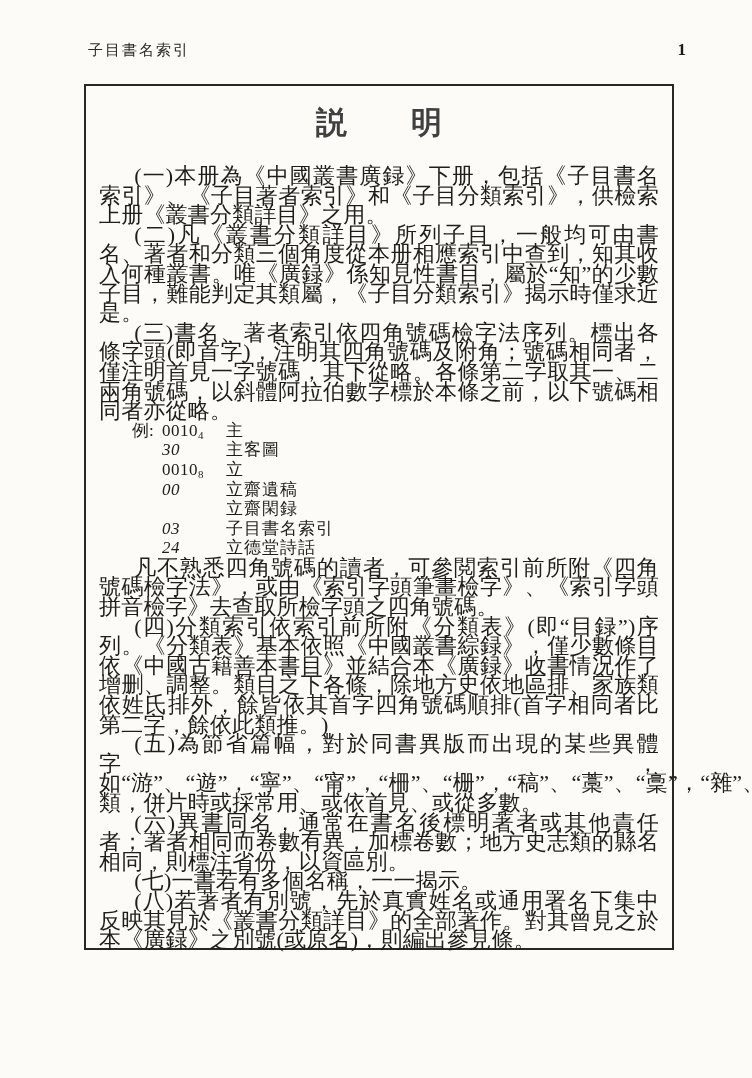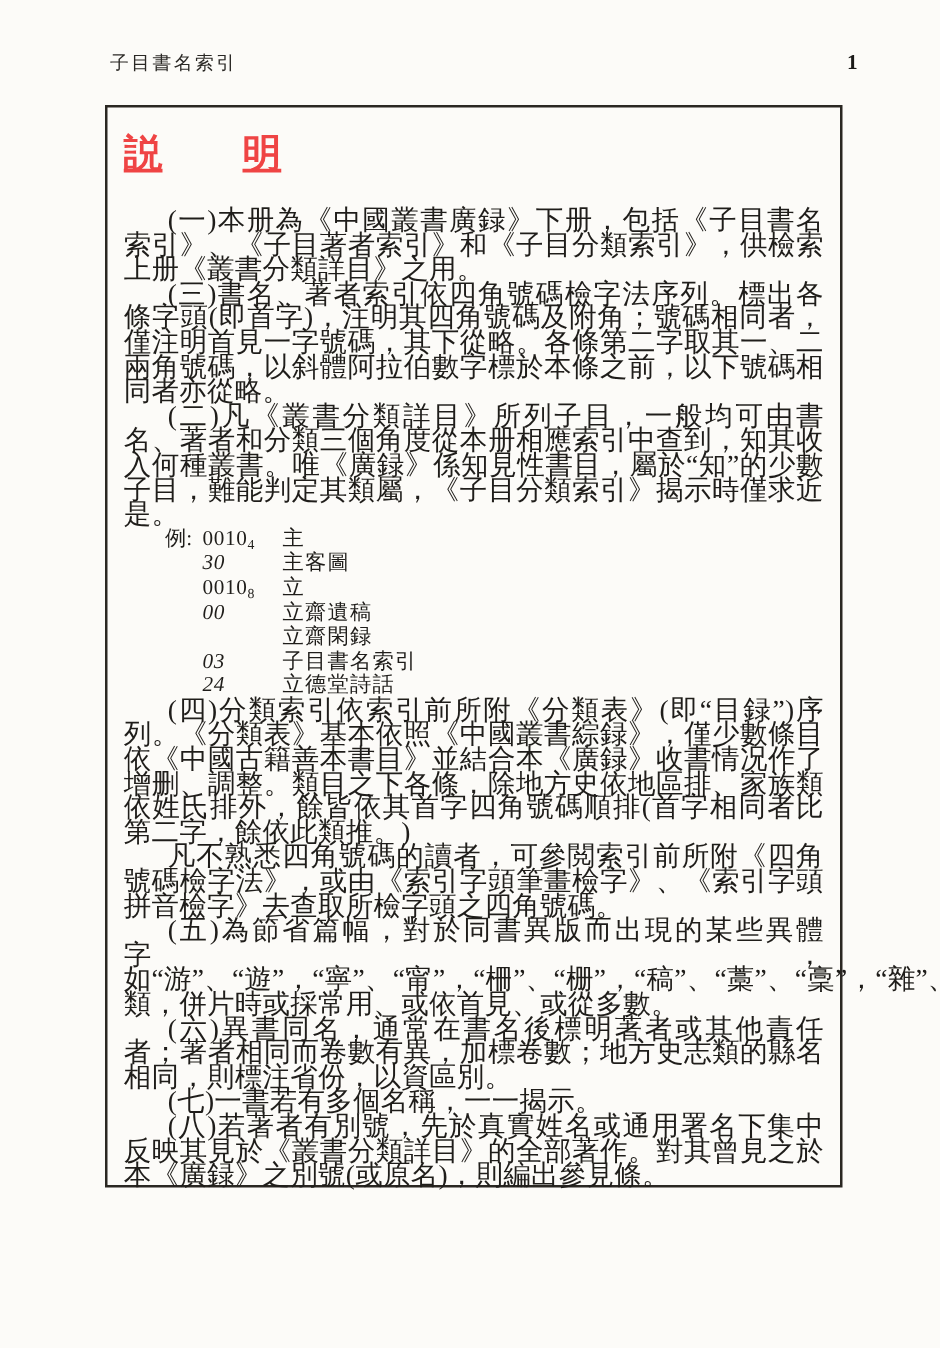--- a/index.html
+++ b/index.html
@@ -26,27 +26,26 @@
   .page-num { font-size:17px; font-weight:bold; color:#1b1a18; }
   .content-box {
     position:absolute;
     left:84px; top:84px;
     width:590px; height:866px;
     border:2px solid #2a2722;
     padding:12px 13px 0 13px;
     background:#fcfbf8;
   }
   .doc-title {
-    text-align:left;
+    text-align:center;
     font-size:31px;
     font-weight:bold;
     margin-top:4px;
     margin-bottom:22px;
-    color:#ef4444;
-    text-decoration:underline;
+    color:#404040;
   }
   .doc-title .gap { display:inline-block; width:64px; }
   .para {
     font-size:22px;
     line-height:19.6px;
     text-align:justify;
     text-indent:1.6em;
     word-break:break-all;
     letter-spacing:0.2px;
     color:#1f1d1a;
@@ -72,22 +71,22 @@
   <div class="header">
     <span class="header-left">子目書名索引</span>
     <span class="page-num">1</span>
   </div>
 
   <div class="content-box">
 
     <h1 class="doc-title"><span>説</span><span class="gap"></span><span>明</span></h1>
 
     <p class="para">(一)本册為《中國叢書廣録》下册，包括《子目書名索引》、《子目著者索引》和《子目分類索引》，供檢索上册《叢書分類詳目》之用。</p>
+    <p class="para">(二)凡《叢書分類詳目》所列子目，一般均可由書名、著者和分類三個角度從本册相應索引中查到，知其收入何種叢書。唯《廣録》係知見性書目，屬於“知”的少數子目，難能判定其類屬，《子目分類索引》揭示時僅求近是。</p>
     <p class="para">(三)書名、著者索引依四角號碼檢字法序列。標出各條字頭(即首字)，注明其四角號碼及附角；號碼相同者，僅注明首見一字號碼，其下從略。各條第二字取其一、二兩角號碼，以斜體阿拉伯數字標於本條之前，以下號碼相同者亦從略。</p>
-    <p class="para">(二)凡《叢書分類詳目》所列子目，一般均可由書名、著者和分類三個角度從本册相應索引中查到，知其收入何種叢書。唯《廣録》係知見性書目，屬於“知”的少數子目，難能判定其類屬，《子目分類索引》揭示時僅求近是。</p>
 
     <div class="example">
       <div class="ex-row">
         <span class="ex-label">例:</span>
         <span class="ex-num"><span>0010</span><sub>4</sub></span>
         <span class="ex-text">主</span>
       </div>
       <div class="ex-row">
         <span class="ex-label"></span>
         <span class="ex-num it"><span>30</span></span>
@@ -113,21 +112,21 @@
         <span class="ex-num it"><span>03</span></span>
         <span class="ex-text">子目書名索引</span>
       </div>
       <div class="ex-row">
         <span class="ex-label"></span>
         <span class="ex-num it"><span>24</span></span>
         <span class="ex-text">立德堂詩話</span>
       </div>
     </div>
 
+    <p class="para">凡不熟悉四角號碼的讀者，可參閲索引前所附《四角號碼檢字法》，或由《索引字頭筆畫檢字》、《索引字頭拼音檢字》去查取所檢字頭之四角號碼。</p>
     <p class="para">(四)分類索引依索引前所附《分類表》(即“目録”)序列。《分類表》基本依照《中國叢書綜録》，僅少數條目依《中國古籍善本書目》並結合本《廣録》收書情况作了增删、調整。類目之下各條，除地方史依地區排、家族類依姓氏排外，餘皆依其首字四角號碼順排(首字相同者比第二字，餘依此類推。)</p>
-    <p class="para">凡不熟悉四角號碼的讀者，可參閲索引前所附《四角號碼檢字法》，或由《索引字頭筆畫檢字》、《索引字頭拼音檢字》去查取所檢字頭之四角號碼。</p>
     <p class="para">(五)為節省篇幅，對於同書異版而出現的某些異體字，如“游”、“遊”，“寧”、“甯”，“柵”、“栅”，“稿”、“藁”、“稾”，“雜”、“襍”，“群”、“羣”，“脈”、“脉”，“注”、“註”，“庵”、“菴”、“葊”，“鑒”、“鑑”，“抄”、“鈔”之類，併片時或採常用、或依首見、或從多數。</p>
     <p class="para">(六)異書同名，通常在書名後標明著者或其他責任者；著者相同而卷數有異，加標卷數；地方史志類的縣名相同，則標注省份，以資區別。</p>
     <p class="para">(七)一書若有多個名稱，一一揭示。</p>
     <p class="para">(八)若著者有別號，先於真實姓名或通用署名下集中反映其見於《叢書分類詳目》的全部著作。對其曾見之於本《廣録》之別號(或原名)，則編出參見條。</p>
 
   </div>
 </div>
 
 </body></html>

